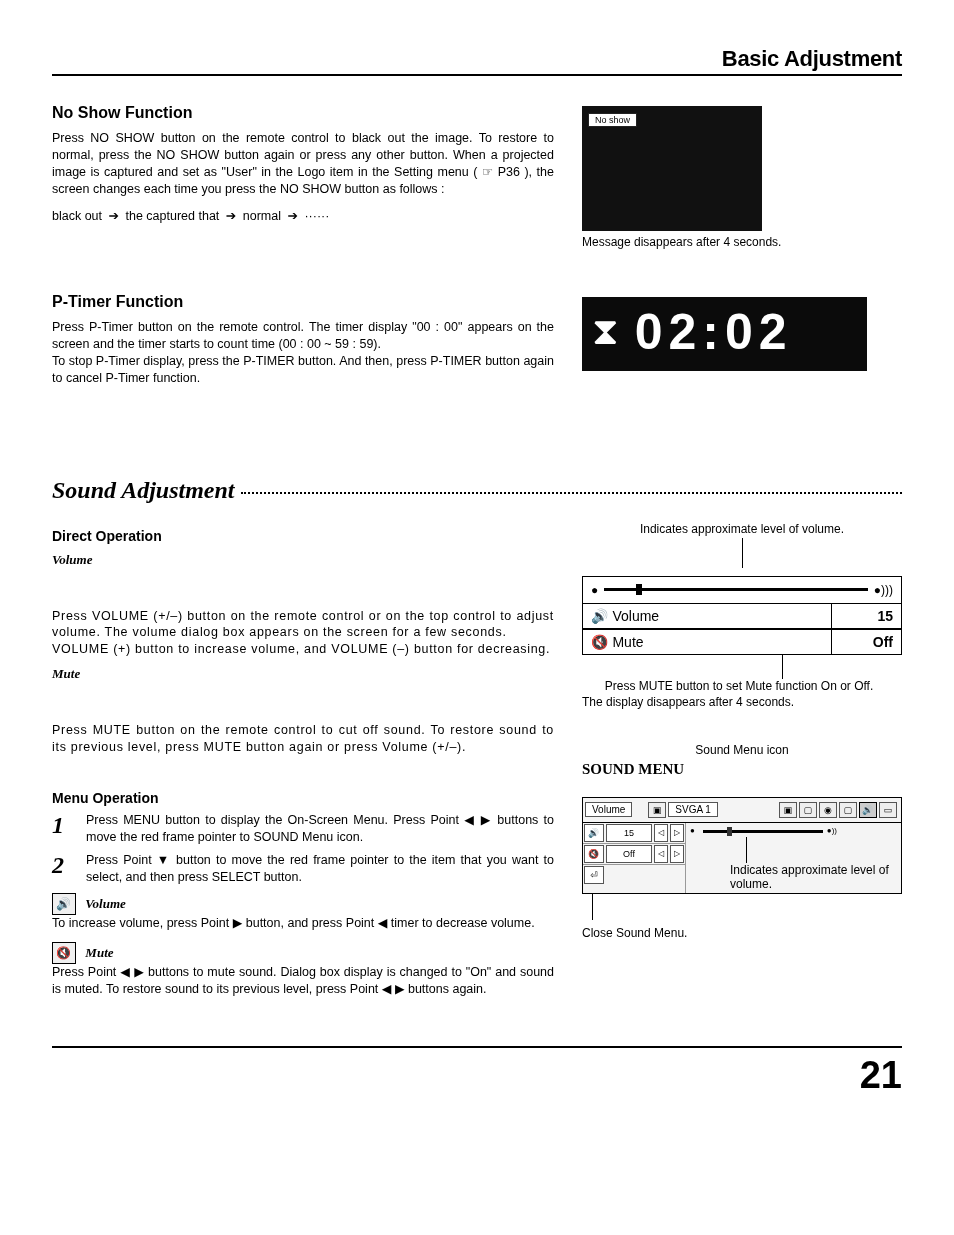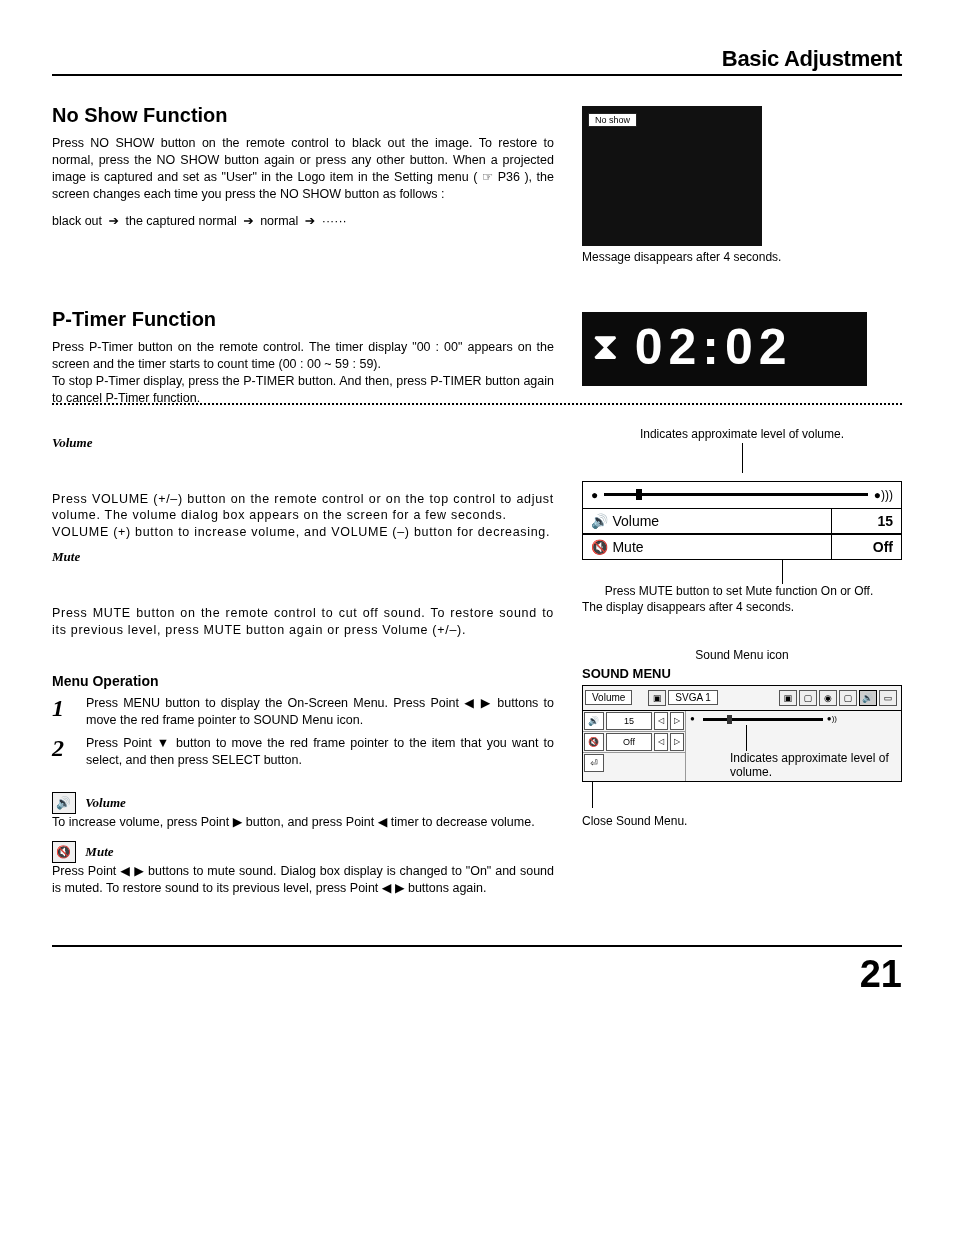--- a/index.html
+++ b/index.html
@@ -22,34 +22,34 @@
     border-bottom: 2.5px solid #000;
     letter-spacing: -0.3px;
   }
   .row { display: flex; gap: 28px; }
   .col-left { flex: 1 1 0; }
   .col-right { width: 320px; flex: 0 0 320px; }
 
   .sect-title {
     font-family: Arial, sans-serif;
     font-weight: bold;
-    font-size: 20px;
+    font-size: 16px;
     margin: 28px 0 8px 0;
   }
   .body-text { font-size: 12.5px; line-height: 1.35; text-align: justify; }
   .spaced-letters { letter-spacing: 0.7px; margin-top: 40px; }
   .mt10 { margin-top: 10px; }
-  .mt20 { margin-top: 24px; }
+  .mt20 { margin-top: 8px; }
 
   .arrow { display:inline-block; margin:0 3px; }
 
   .noshow-box {
     margin-top: 30px;
     width: 180px;
-    height: 140px;
+    height: 125px;
     background: #111;
   }
   .noshow-overlay {
     position: relative; top:6px; left:6px;
     background:#fff; border:1px solid #222;
     font-size:9px; padding:1px 6px; display:inline-block;
   }
   .caption { font-size: 12px; margin-top: 4px; }
 
   .timer-box {
@@ -109,21 +109,21 @@
   .vol-dialog .left-cell { flex:1; padding:4px 8px; display:flex; align-items:center; gap:4px; }
   .vol-dialog .right-cell { width:70px; padding:4px 8px; border-left:1px solid #000; text-align:right; font-weight:bold; }
   .underline-row .left-cell, .underline-row .right-cell { border-bottom:1px solid #000; }
 
   .leader-line { border-left:1px solid #000; height:30px; margin: 0 auto; width:0; }
   .right-caption { font-size:12px; text-align:center; margin-bottom:2px;}
   .right-caption-left { font-size:12px; margin-top:2px;}
 
   
   .sm-wrap { margin-top: 34px; }
-  .sm-title { font-weight:bold; font-size:13px; margin-bottom:4px; }
+  .sm-title { font-weight:bold; font-size:15px; margin-bottom:19px;font-family:Liberation Serif, serif; }
   .sm-icon-label { font-size:12px; text-align:center; margin-bottom:4px;}
   .sm-panel { border:1.5px solid #000; font-size:10px; background:#f4f4f4; }
   .sm-top { display:flex; align-items:center; border-bottom:1px solid #000; }
   .sm-cap { border:1px solid #555; padding:1px 6px; background:#fff; }
   .sm-chip-row { display:flex; gap:2px; margin-left:auto; padding:2px;}
   .sm-chip { width:18px; height:16px; border:1px solid #555; background:#eee; display:flex; align-items:center; justify-content:center; font-size:9px;}
   .sm-body { display:flex; }
   .sm-left { border-right:1px solid #999; }
   .sm-left-row { display:flex; border-top:1px solid #999; }
   .sm-iconcell { width:20px; height:18px; border:1px solid #555; margin:1px; display:flex; align-items:center; justify-content:center; font-size:9px; background:#fff;}
@@ -155,21 +155,21 @@
 
 <div class="page-header">Basic Adjustment</div>
 
 <div class="row">
   <div class="col-left">
     <div class="sect-title">No Show Function</div>
     <div class="body-text">Press NO SHOW button on the remote control to black out the image. To restore to normal, press the NO SHOW button again or press any other button.  When a projected image is captured and set as "User" in the Logo item in the Setting menu ( ☞ P36 ), the screen changes each time you press the NO SHOW button as follows :</div>
     <div class="body-text mt10">
       <span>black out</span>
       <span class="arrow">➔</span>
-      <span>the captured normal</span>
+      <span>the captured that</span>
       <span class="arrow">➔</span>
       <span>normal</span>
       <span class="arrow">➔</span>
       <span>······</span>
     </div>
   </div>
   <div class="col-right">
     <div class="noshow-box">
       <span class="noshow-overlay">No show</span>
     </div>
@@ -185,25 +185,27 @@
   </div>
   <div class="col-right">
     <div class="timer-box">
       <span class="hourglass">⧗</span>
       <span>02:02</span>
     </div>
   </div>
 </div>
 
 <div class="dotted-row">
+  <span class="section-title-italic">Sound Adjustment</span>
   <span class="dotted-fill"></span>
 </div>
 
 <div class="row">
   <div class="col-left">
+    <div class="sub-title">Direct Operation</div>
 
     <div class="italic-sub">Volume</div>
     <div class="body-text spaced-letters" style="white-space:pre-line">Press VOLUME (+/–) button on the remote control or on the top control to adjust volume.  The volume dialog box appears on the screen for a few seconds.
  VOLUME (+) button to increase volume, and VOLUME (–) button  for decreasing.</div>
 
     <div class="italic-sub mt10">Mute</div>
     <div class="body-text spaced-letters">Press MUTE button on the remote control to cut off sound.  To restore sound to its previous level, press MUTE button again or press Volume (+/–).</div>
 
     <div class="sub-title" style="margin-top:34px">Menu Operation</div>
 

